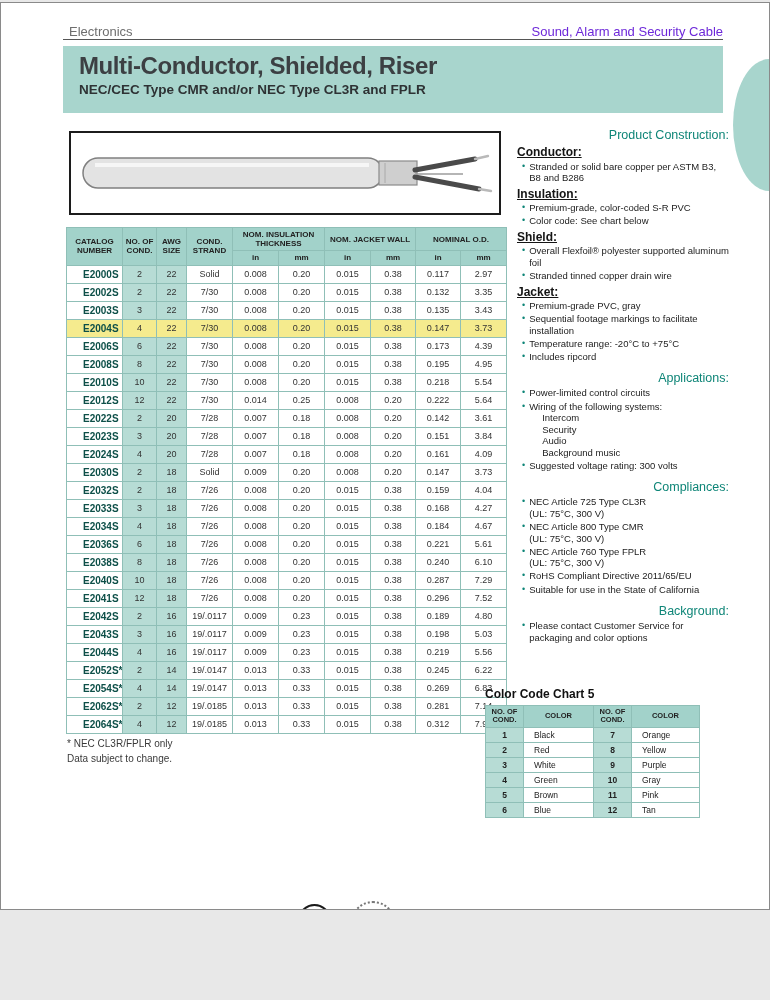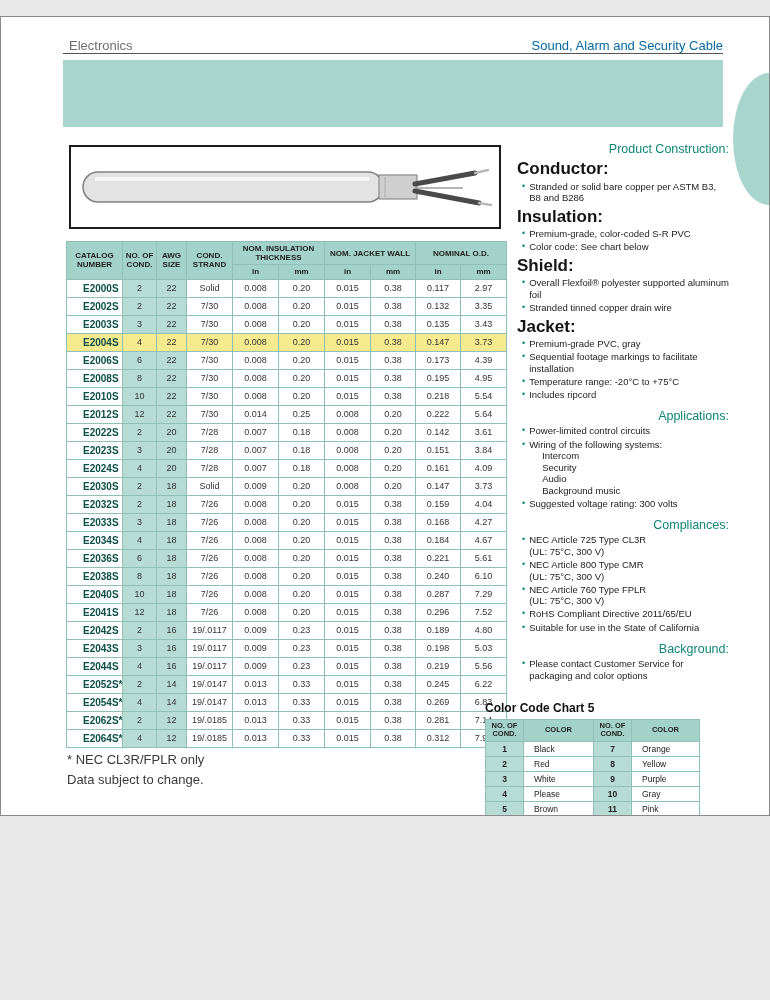--- a/index.html
+++ b/index.html
@@ -1,26 +1,26 @@
 <!DOCTYPE html>
 <html><head>
 <meta charset="utf-8">
 <style>
   html,body { margin:0; padding:0; background:#e8e8e8; }
   .page {
-    position:relative; width:770px; height:800px; background:#ffffff;
+    position:relative; width:770px; height:908px; background:#ffffff;
     font-family:"Liberation Sans", sans-serif; border:1px solid #8a8a8a;
-    box-sizing:border-box; overflow:hidden; margin:16px auto;
+    box-sizing:border-box; overflow:hidden; margin:2px auto;
   }
 
   
   .hdr { position:absolute; left:62px; width:660px; top:16px; height:20px;
          border-bottom:1.5px solid #555; display:flex; justify-content:space-between; align-items:flex-end; }
   .hdr-left  { font-size:13px; color:#6e6e6e; padding-left:6px; }
-  .hdr-right { font-size:13px; color:#0369a1; }
+  .hdr-right { font-size:13px; color:#6d28d9; }
 
   
   .banner { position:absolute; left:62px; top:43px; width:660px; height:67px;
             background:#a8d5cd; box-sizing:border-box; padding:7px 0 0 16px; }
   .banner-title { font-size:24px; font-weight:bold; color:#3c4043; letter-spacing:-0.4px; line-height:1.1; }
   .banner-sub   { font-size:13.5px; font-weight:bold; color:#2e3234; margin-top:3px; }
   .edge-tab { position:absolute; right:0; top:56px; width:36px; height:132px; background:#a8d5cd;
               border-radius:36px 0 0 36px / 66px 0 0 66px; }
 
   
@@ -30,27 +30,27 @@
   
   table.spec { position:absolute; left:65px; top:224px; width:440px; border-collapse:collapse;
                table-layout:fixed; font-size:9px; }
   .spec th, .spec td { border:1px solid #8fbfb7; padding:2px 1px; text-align:center; color:#333;
                        overflow:hidden; white-space:nowrap; }
   .spec thead th { background:#a2d2ca; font-size:8px; color:#222; line-height:1.15; white-space:normal; padding:2px 0; }
   .spec td { height:13px; }
   .spec td.cat { text-align:left; font-weight:bold; color:#0d4f48; padding-left:16px; font-size:10px; }
   .spec td.tealcol { background:#b7dcd5; }
   .spec tr.hl td, .spec tr.hl td.tealcol, .spec tr.hl td.cat { background:#f5eb8e; }
-  .footnotes { position:absolute; left:66px; top:733px; font-size:13px; color:#3a3a3a; line-height:1.5; }
+  .footnotes { position:absolute; left:66px; top:733px; font-size:10px; color:#3a3a3a; line-height:1.5; }
 
   
   .rcol { position:absolute; left:512px; top:125px; width:216px; }
   .rc-main { font-size:12.5px; font-weight:normal; color:#0e8577; margin:9px 0 2px;text-align:right; }
   .rc-main:first-child { margin-top:0; }
-  .rc-sub  { font-size:17px; font-weight:bold; color:#141414; margin:3px 0 1px 4px; }
+  .rc-sub  { font-size:12px; font-weight:bold; color:#141414; margin:3px 0 1px 4px;text-decoration:underline; }
   .rc-bullet { display:flex; font-size:9.5px; color:#222; margin:1.5px 0 1.5px 9px; line-height:1.22; }
   .rc-bullet .dot { color:#0e8577; margin-right:4px; font-size:9px; }
   .rc-bullet .btext { flex:1; }
   .bsub { margin-left:13px; }
   .bnote { }
 
   
   .cc-wrap { position:absolute; left:484px; top:684px; width:216px; }
   .cc-title { font-size:12px; font-weight:bold; color:#101010; margin-bottom:4px; }
   table.cc { border-collapse:collapse; width:214px; font-size:8.5px; table-layout:fixed; }
@@ -89,20 +89,22 @@
 <body>
 
 <div class="page">
 
   <div class="hdr">
     <span class="hdr-left">Electronics</span>
     <span class="hdr-right">Sound, Alarm and Security Cable</span>
   </div>
 
   <div class="banner">
+    <div class="banner-title">Multi-Conductor, Shielded, Riser</div>
+    <div class="banner-sub">NEC/CEC Type CMR and/or NEC Type CL3R and FPLR</div>
   </div>
   <div class="edge-tab"></div>
 
   <div class="cable-box">
     <svg viewBox="0 0 428 80" width="428" height="80">
       <rect x="12" y="25" width="300" height="30" rx="15" fill="#e3e3e3" stroke="#808080" stroke-width="1.5"></rect>
       <line x1="24" y1="32" x2="298" y2="32" stroke="#f6f6f6" stroke-width="4"></line>
       <rect x="308" y="28" width="38" height="24" fill="#cfcfcf" stroke="#8a8a8a" stroke-width="1.2"></rect>
       <line x1="314" y1="30" x2="314" y2="50" stroke="#aaaaaa" stroke-width="1"></line>
       <path d="M344 37 L404 26" stroke="#4a4a4a" stroke-width="5" fill="none" stroke-linecap="round"></path>
@@ -580,21 +582,21 @@
             <td class="colname">Yellow</td>
           </tr>
           <tr>
             <td class="num">3</td>
             <td class="colname">White</td>
             <td class="num">9</td>
             <td class="colname">Purple</td>
           </tr>
           <tr>
             <td class="num">4</td>
-            <td class="colname">Please</td>
+            <td class="colname">Green</td>
             <td class="num">10</td>
             <td class="colname">Gray</td>
           </tr>
           <tr>
             <td class="num">5</td>
             <td class="colname">Brown</td>
             <td class="num">11</td>
             <td class="colname">Pink</td>
           </tr>
           <tr>

